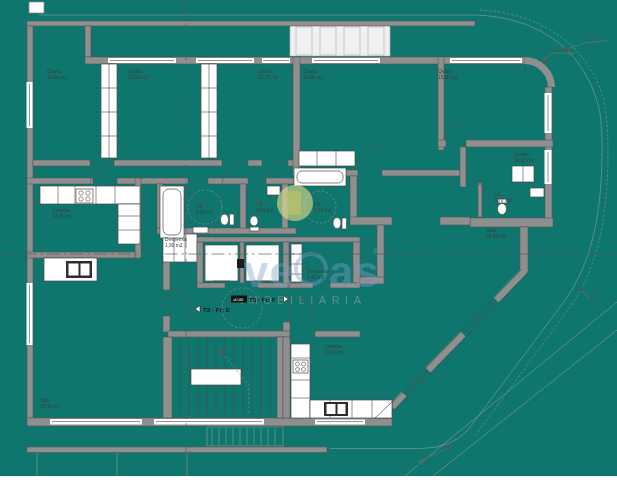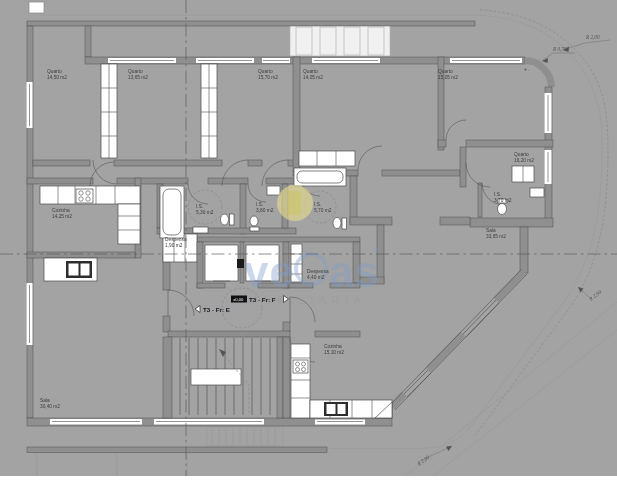--- a/index.html
+++ b/index.html
@@ -1,16 +1,16 @@
 <!DOCTYPE html>
 <html><head>
 <meta charset="utf-8">
 <style>
   html,body{margin:0;padding:0;background:#fff;}
-  .canvas{position:relative;width:617px;height:476px;background:#a3a3a3;overflow:hidden;
+  .canvas{position:relative;width:617px;height:476px;background:#0f766e;overflow:hidden;
           font-family:"Liberation Sans",sans-serif;}
   svg{display:block}
   .w{fill:#8f8f8f;stroke:#4f4f4f;stroke-width:.5}
   .wl{stroke:#8f8f8f;stroke-width:7;fill:none}
   .tn{stroke:#4c4c4c;stroke-width:.6;fill:none}
   .tn2{stroke:#999;stroke-width:.6;fill:none}
   .fx{fill:#fff;stroke:#4a4a4a;stroke-width:.7}
   .lt{fill:#f0f0f0;stroke:#b5b5b5;stroke-width:.7}
   .door{fill:none;stroke:#555;stroke-width:.6}
   .dash{stroke:#888;stroke-width:.7;fill:none;stroke-dasharray:2.5 2}

